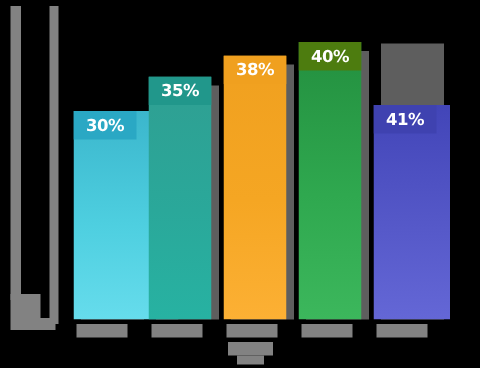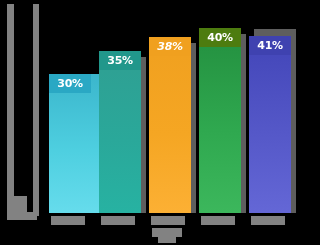--- a/index.html
+++ b/index.html
@@ -166,33 +166,33 @@
         <div class="bar-shadow" style="height: 156px;"></div>
         <div class="bar" style="height: 162px;">
           <div class="bar-body" style="background: linear-gradient(rgb(47, 159, 146) 0%, rgb(42, 168, 154) 55%, rgb(39, 178, 162) 100%);"></div>
           <div class="bar-label" style="background: rgb(33, 151, 139);">35%</div>
         </div>
       </div>
       <div class="bar-slot" style="left: 110px; height: 176px;">
         <div class="bar-shadow" style="height: 170px;"></div>
         <div class="bar" style="height: 176px;">
           <div class="bar-body" style="background: linear-gradient(rgb(240, 160, 31) 0%, rgb(245, 166, 35) 55%, rgb(252, 176, 52) 100%);"></div>
-          <div class="bar-label" style="background: rgb(240, 160, 31); font-style: italic;">38%</div>
+          <div class="bar-label" style="background: rgb(240, 160, 31);">38%</div>
         </div>
       </div>
       <div class="bar-slot" style="left: 160px; height: 185px;">
         <div class="bar-shadow" style="height: 179px;"></div>
         <div class="bar" style="height: 185px;">
           <div class="bar-body" style="background: linear-gradient(rgb(35, 143, 63) 0%, rgb(47, 168, 79) 55%, rgb(60, 183, 92) 100%);"></div>
           <div class="bar-label" style="background: #4d7c0f;">40%</div>
         </div>
       </div>
       <div class="bar-slot" style="left: 210px; height: 190px;">
         <div class="bar-shadow" style="height: 184px;"></div>
-        <div class="bar" style="height: 177px;">
+        <div class="bar" style="height: 143px; padding-left: 20px;">
           <div class="bar-body" style="background: linear-gradient(rgb(66, 69, 184) 0%, rgb(85, 88, 200) 55%, rgb(100, 103, 214) 100%);"></div>
           <div class="bar-label" style="background: rgb(63, 66, 176);">41%</div>
         </div>
       </div>
     </div>
 
   <div id="x-axis-title-redacted"></div>
   <div id="x-axis-title-redacted2"></div>
 
 <div class="tick-redacted" style="left: 51px; width: 34px;"></div>

